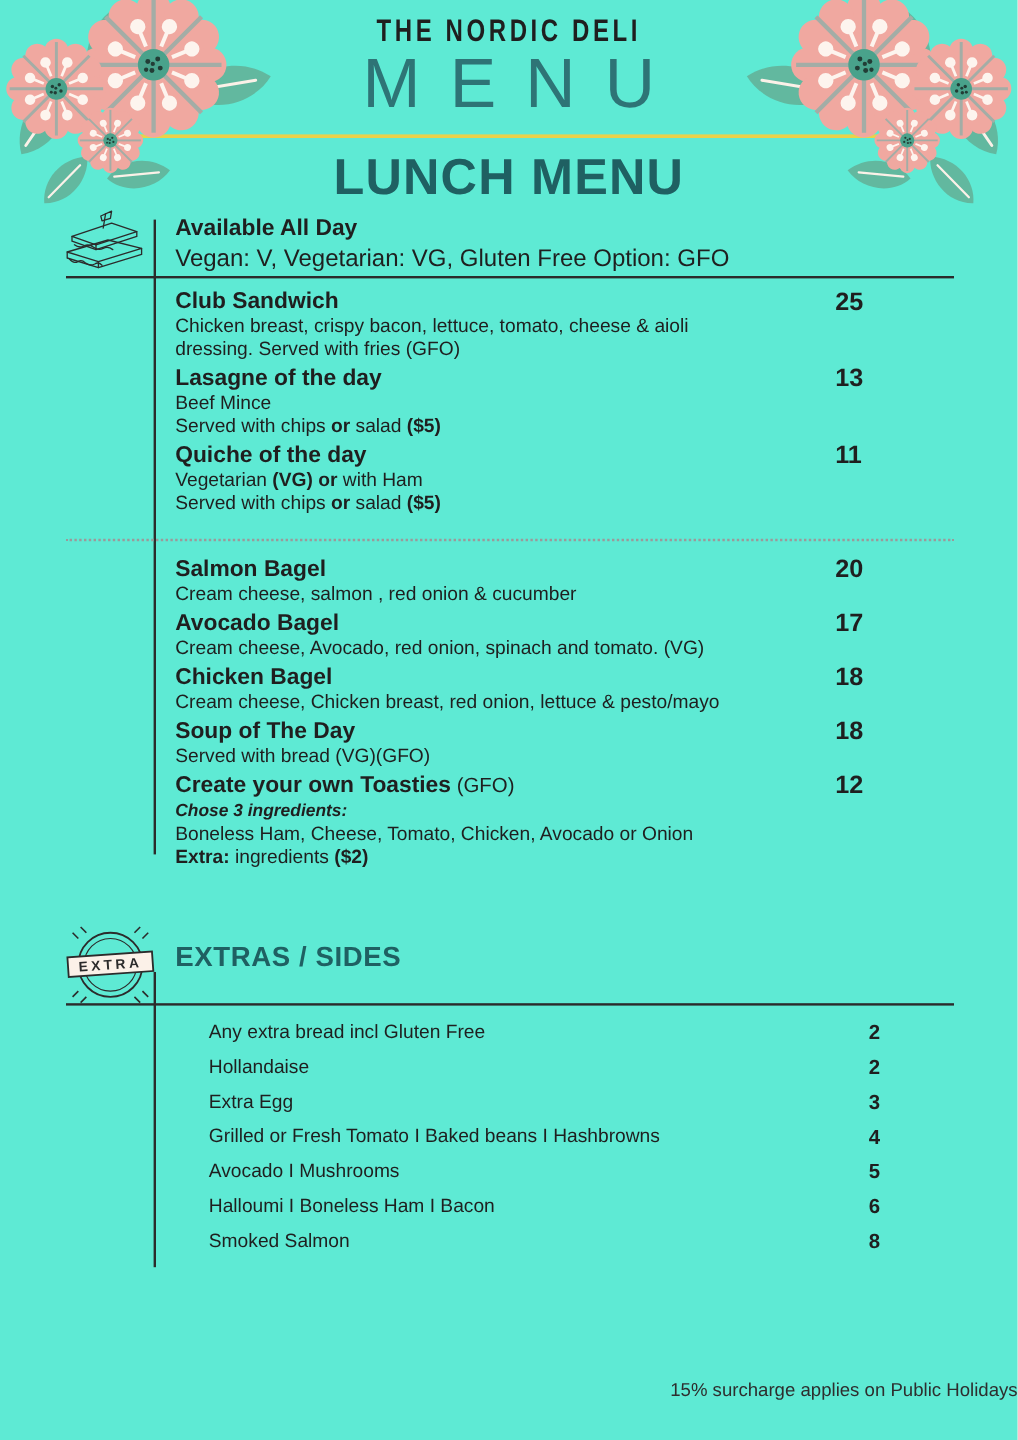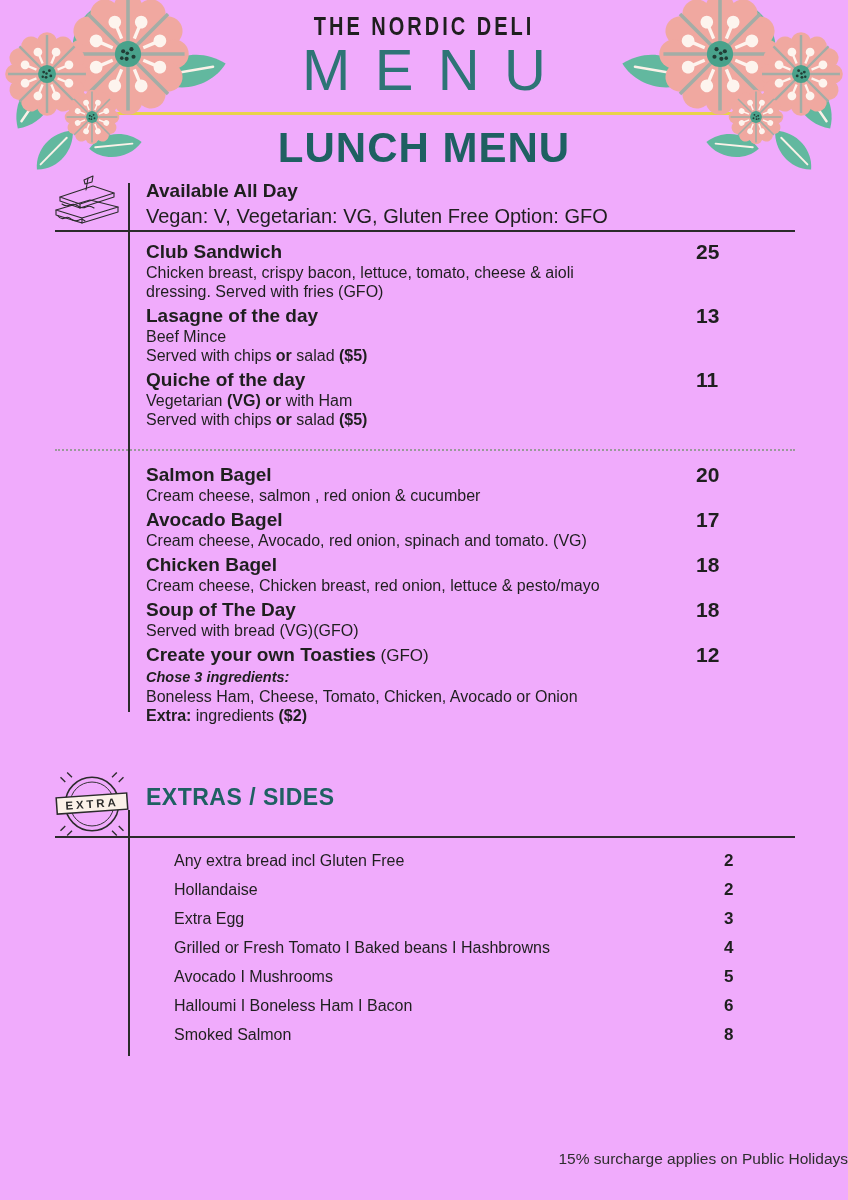--- a/index.html
+++ b/index.html
@@ -1,16 +1,16 @@
 <!DOCTYPE html>
 <html><head>
 <meta charset="utf-8">
 <style>
   html,body{margin:0;padding:0;background:#fbf1e8;}
-  .page{position:relative;width:848px;height:1200px;background:#f0abfc;overflow:hidden;
+  .page{position:relative;width:848px;height:1200px;background:#5eead4;overflow:hidden;
         font-family:"Liberation Sans",sans-serif;color:#1f1f1f;}
 
   
   .brand{position:absolute;top:12px;left:0;right:0;text-align:center;z-index:3;
          font-size:20px;font-weight:700;letter-spacing:3px;text-transform:uppercase;
          transform:scaleY(1.3);transform-origin:50% 0;}
   .menu-title{position:absolute;top:36px;left:0;right:0;text-align:center;z-index:3;
               font-size:58px;font-weight:500;color:#2e7476;
               letter-spacing:0.42em;text-indent:0.42em;}
   .yellow-line{position:absolute;top:112px;left:95px;width:650px;height:3px;

